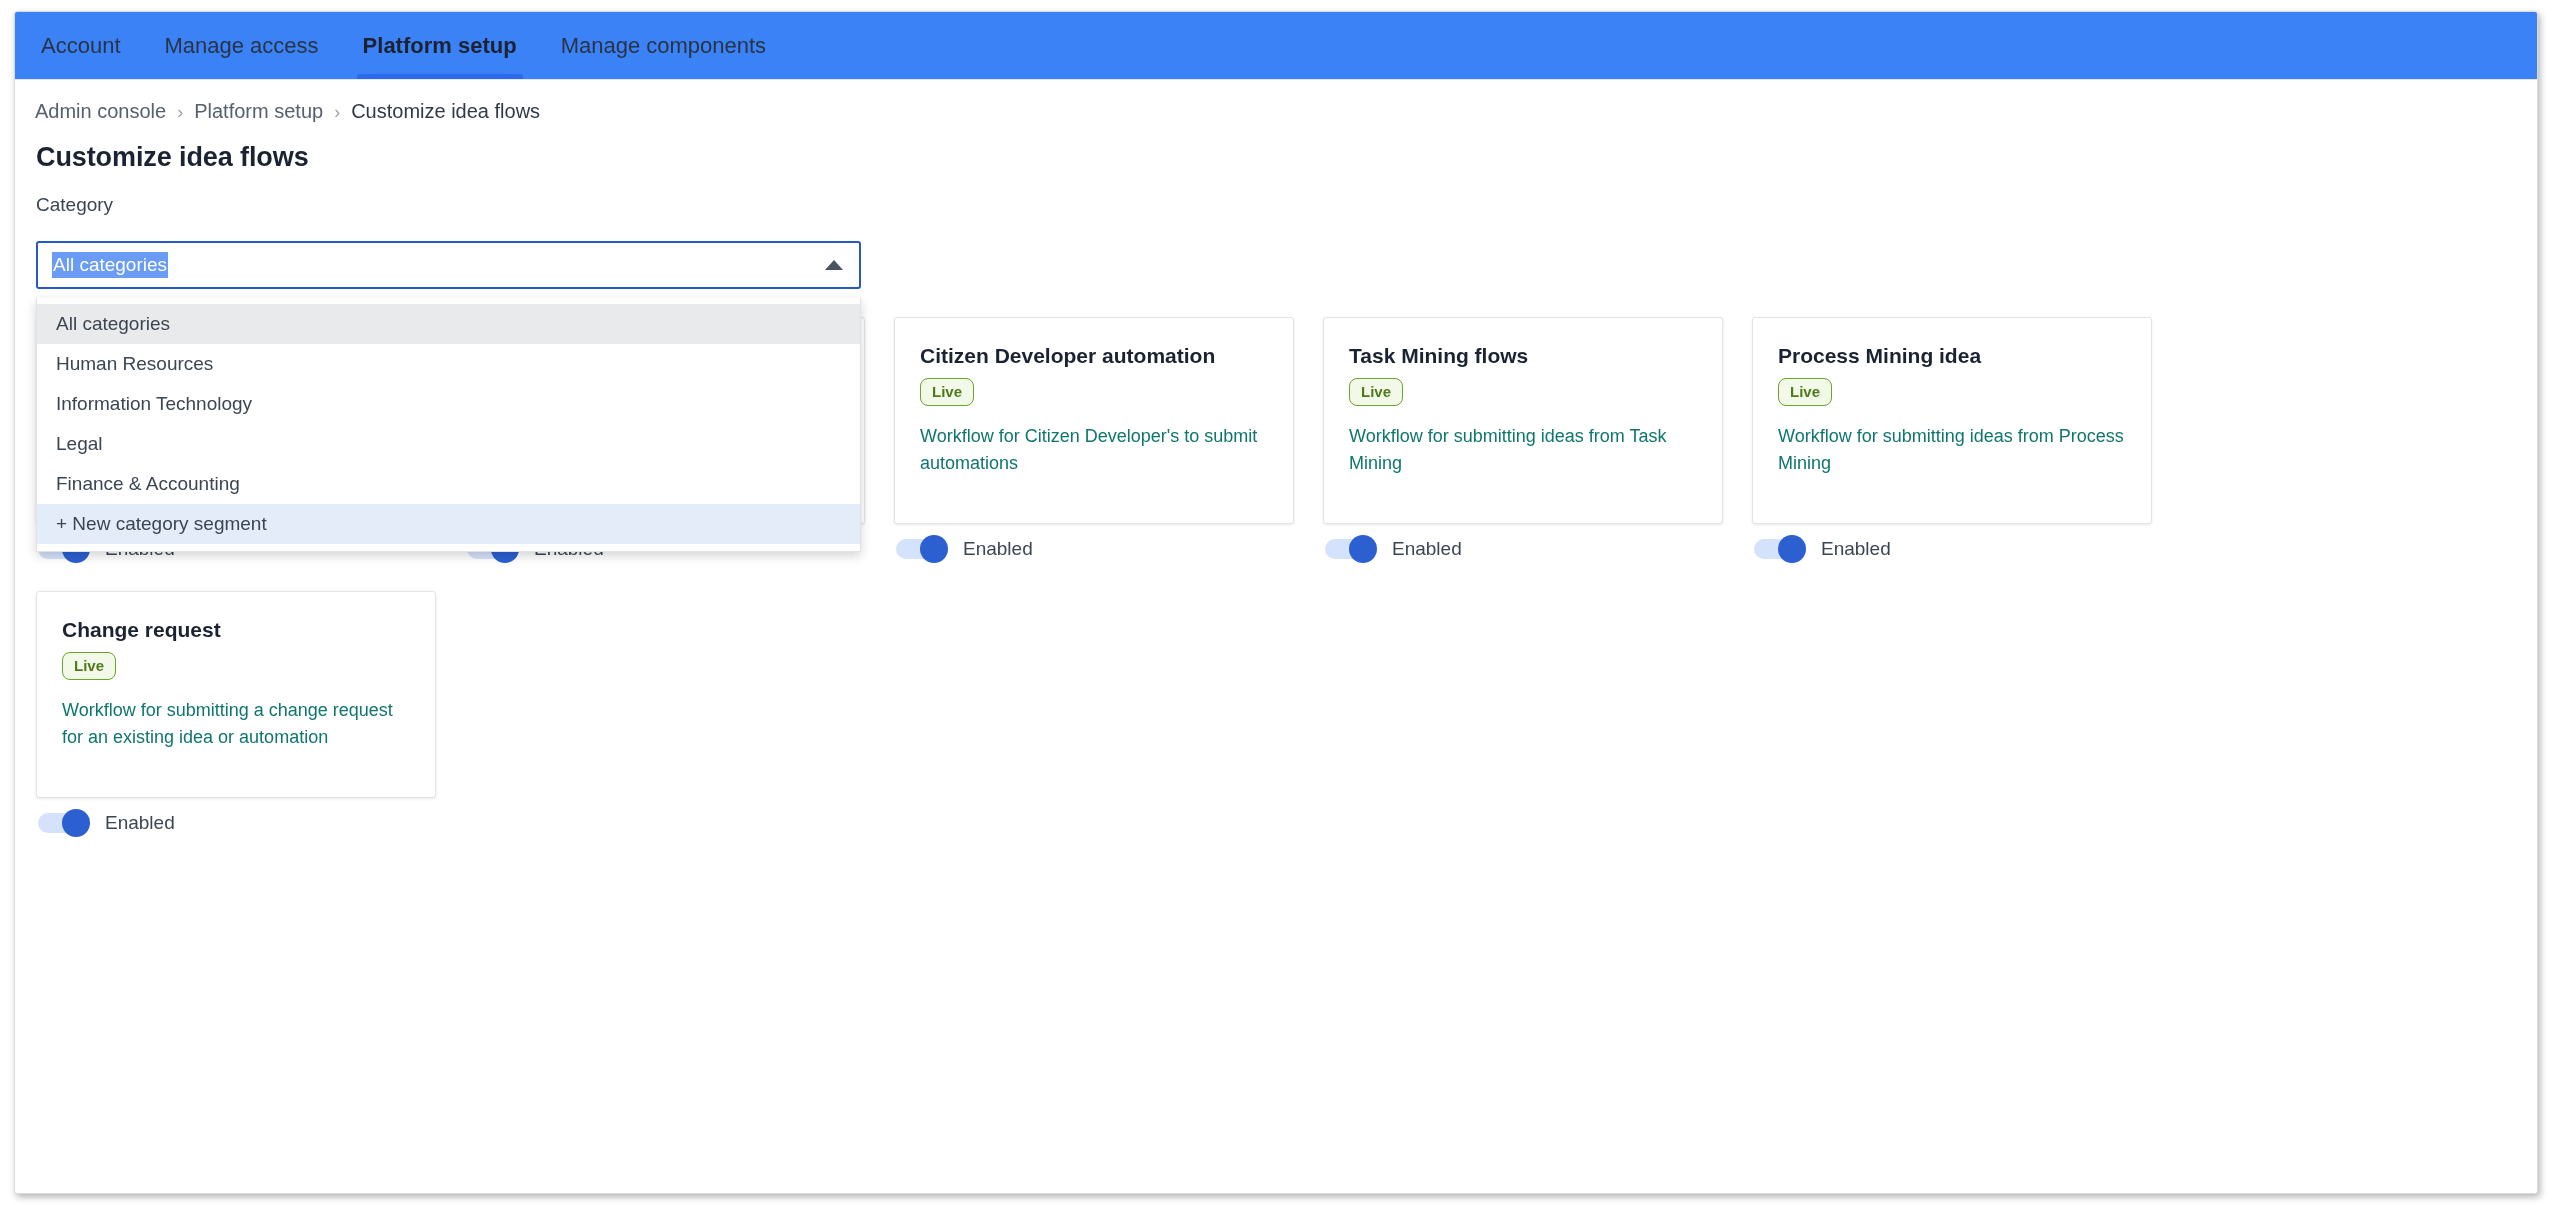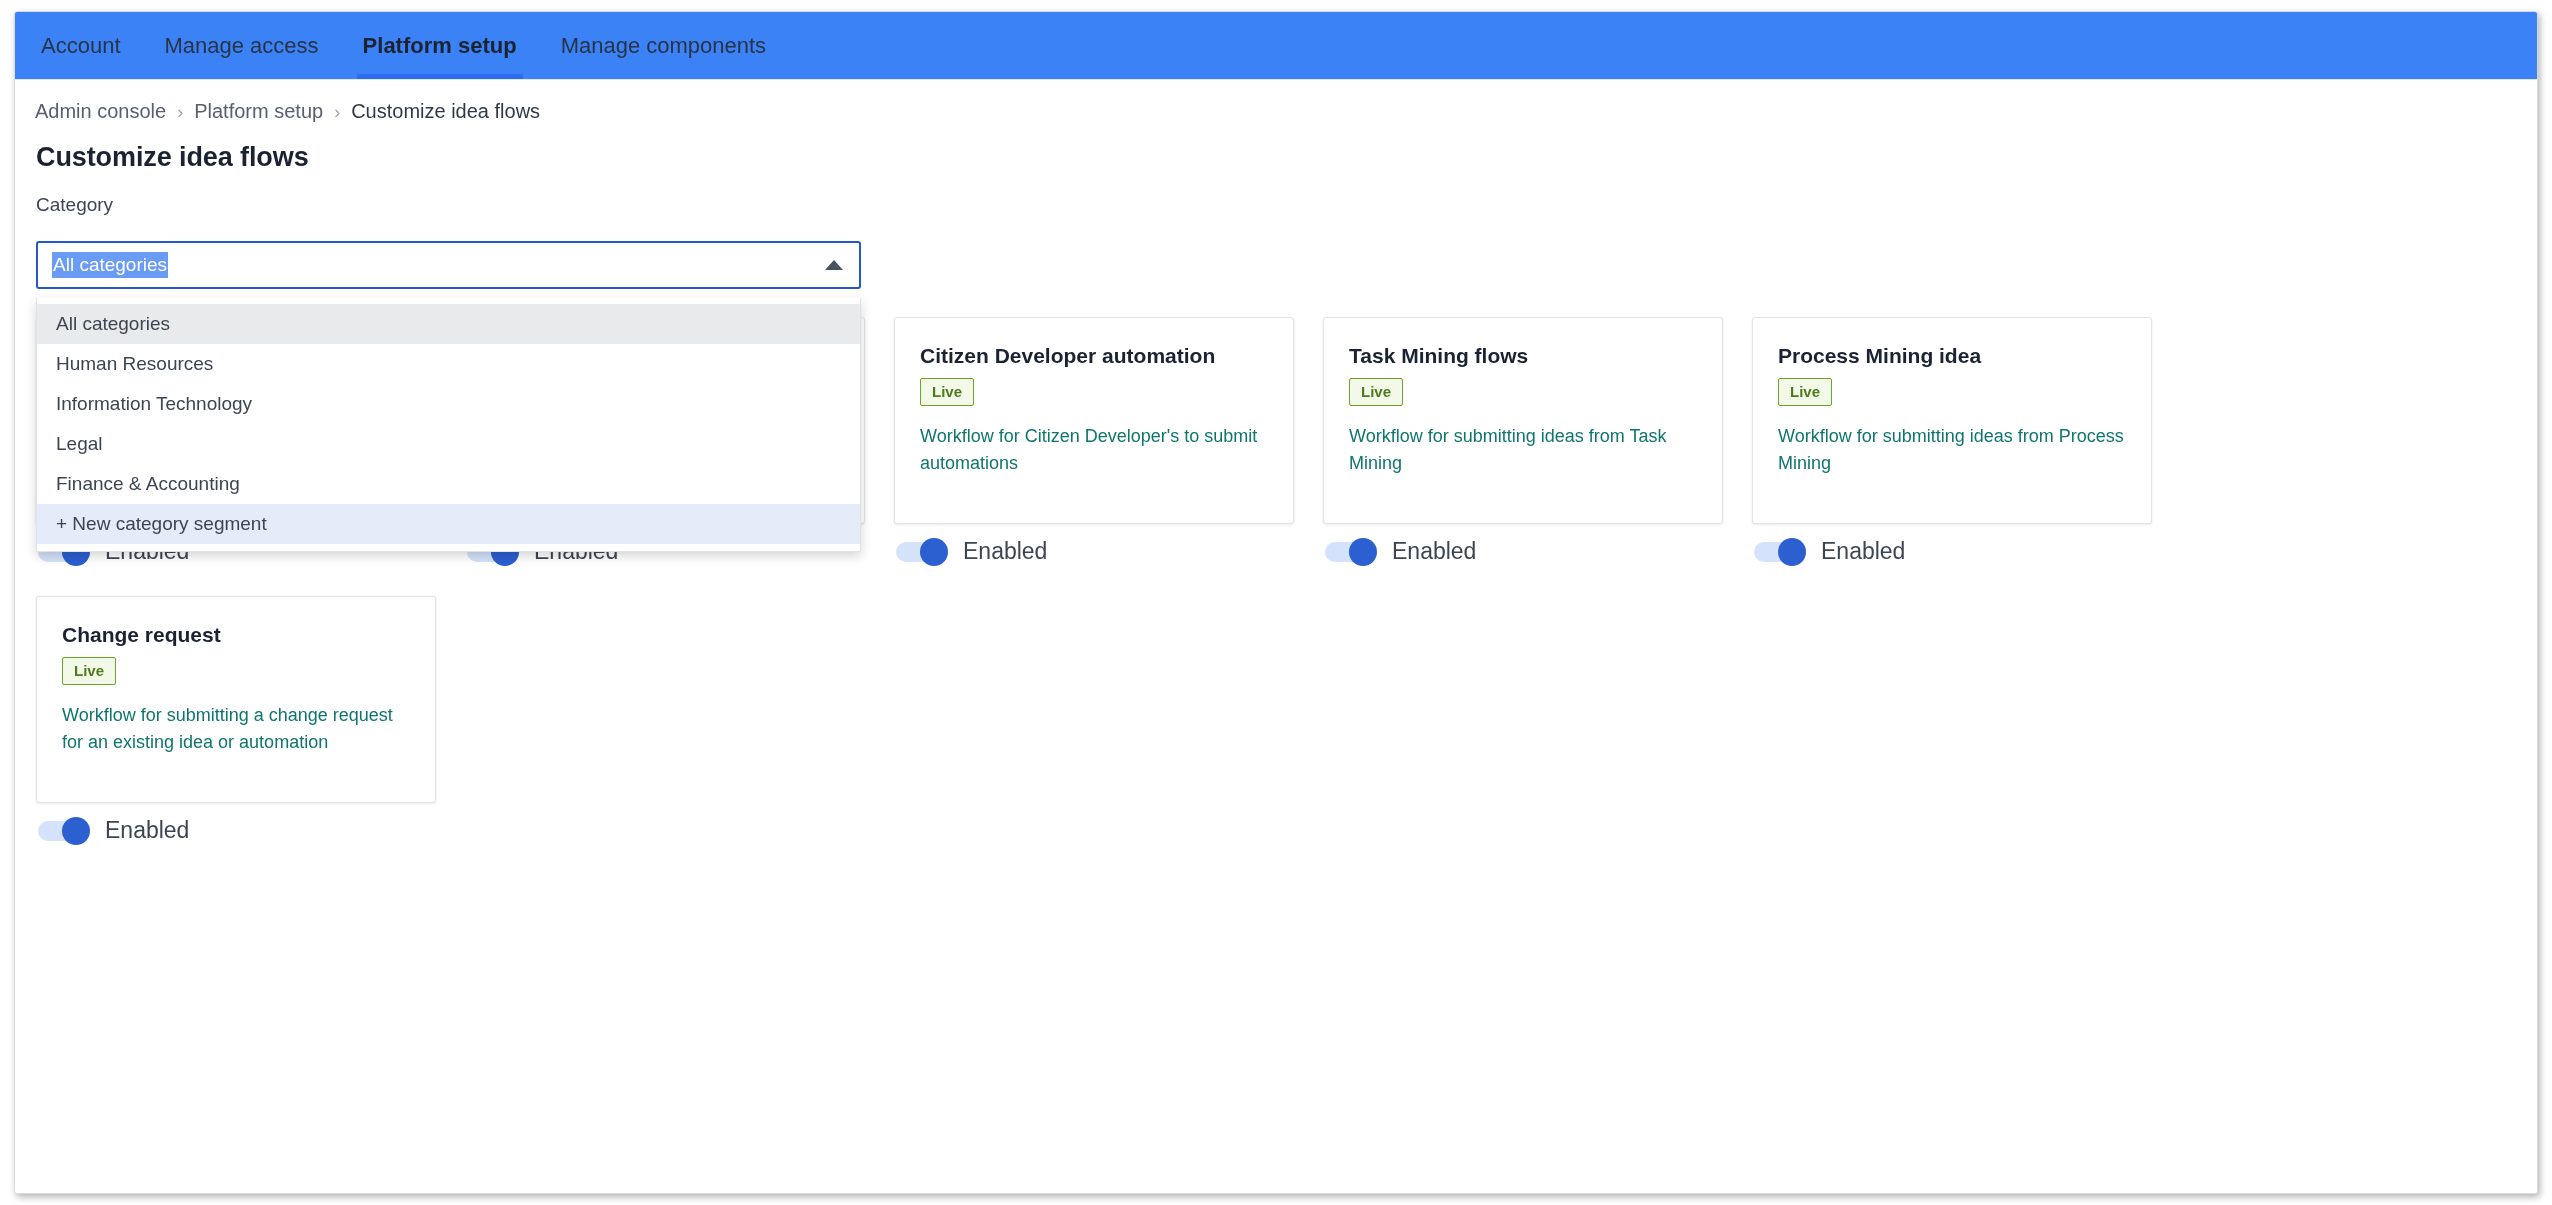--- a/index.html
+++ b/index.html
@@ -185,21 +185,21 @@
   }
   .badge {
     display: inline-block;
     border: 1px solid #6aa52a;
     background: #f2f9e8;
     color: #4f7a1c;
     font-size: 15px;
     font-weight: bold;
     line-height: 1;
     padding: 5px 11px 6px 11px;
-    border-radius: 2px;
+    border-radius: 8px;
   }
   .card-desc {
     margin-top: 17px;
     font-size: 18px;
     line-height: 1.52;
     color: #0f766e;
   }
   .toggle-row {
     display: flex;
     align-items: center;
@@ -220,21 +220,21 @@
     right: -8px;
     top: 50%;
     transform: translateY(-50%);
     width: 28px;
     height: 28px;
     background: #2c5fd0;
     border-radius: 50%;
   }
   .toggle-label {
     margin-left: 23px;
-    font-size: 23px;
+    font-size: 19px;
     color: #3c4653;
   }
 
   
   .row-under { position: relative; }
 </style>
 </head>
 <body>
 
 <div id="screen">

